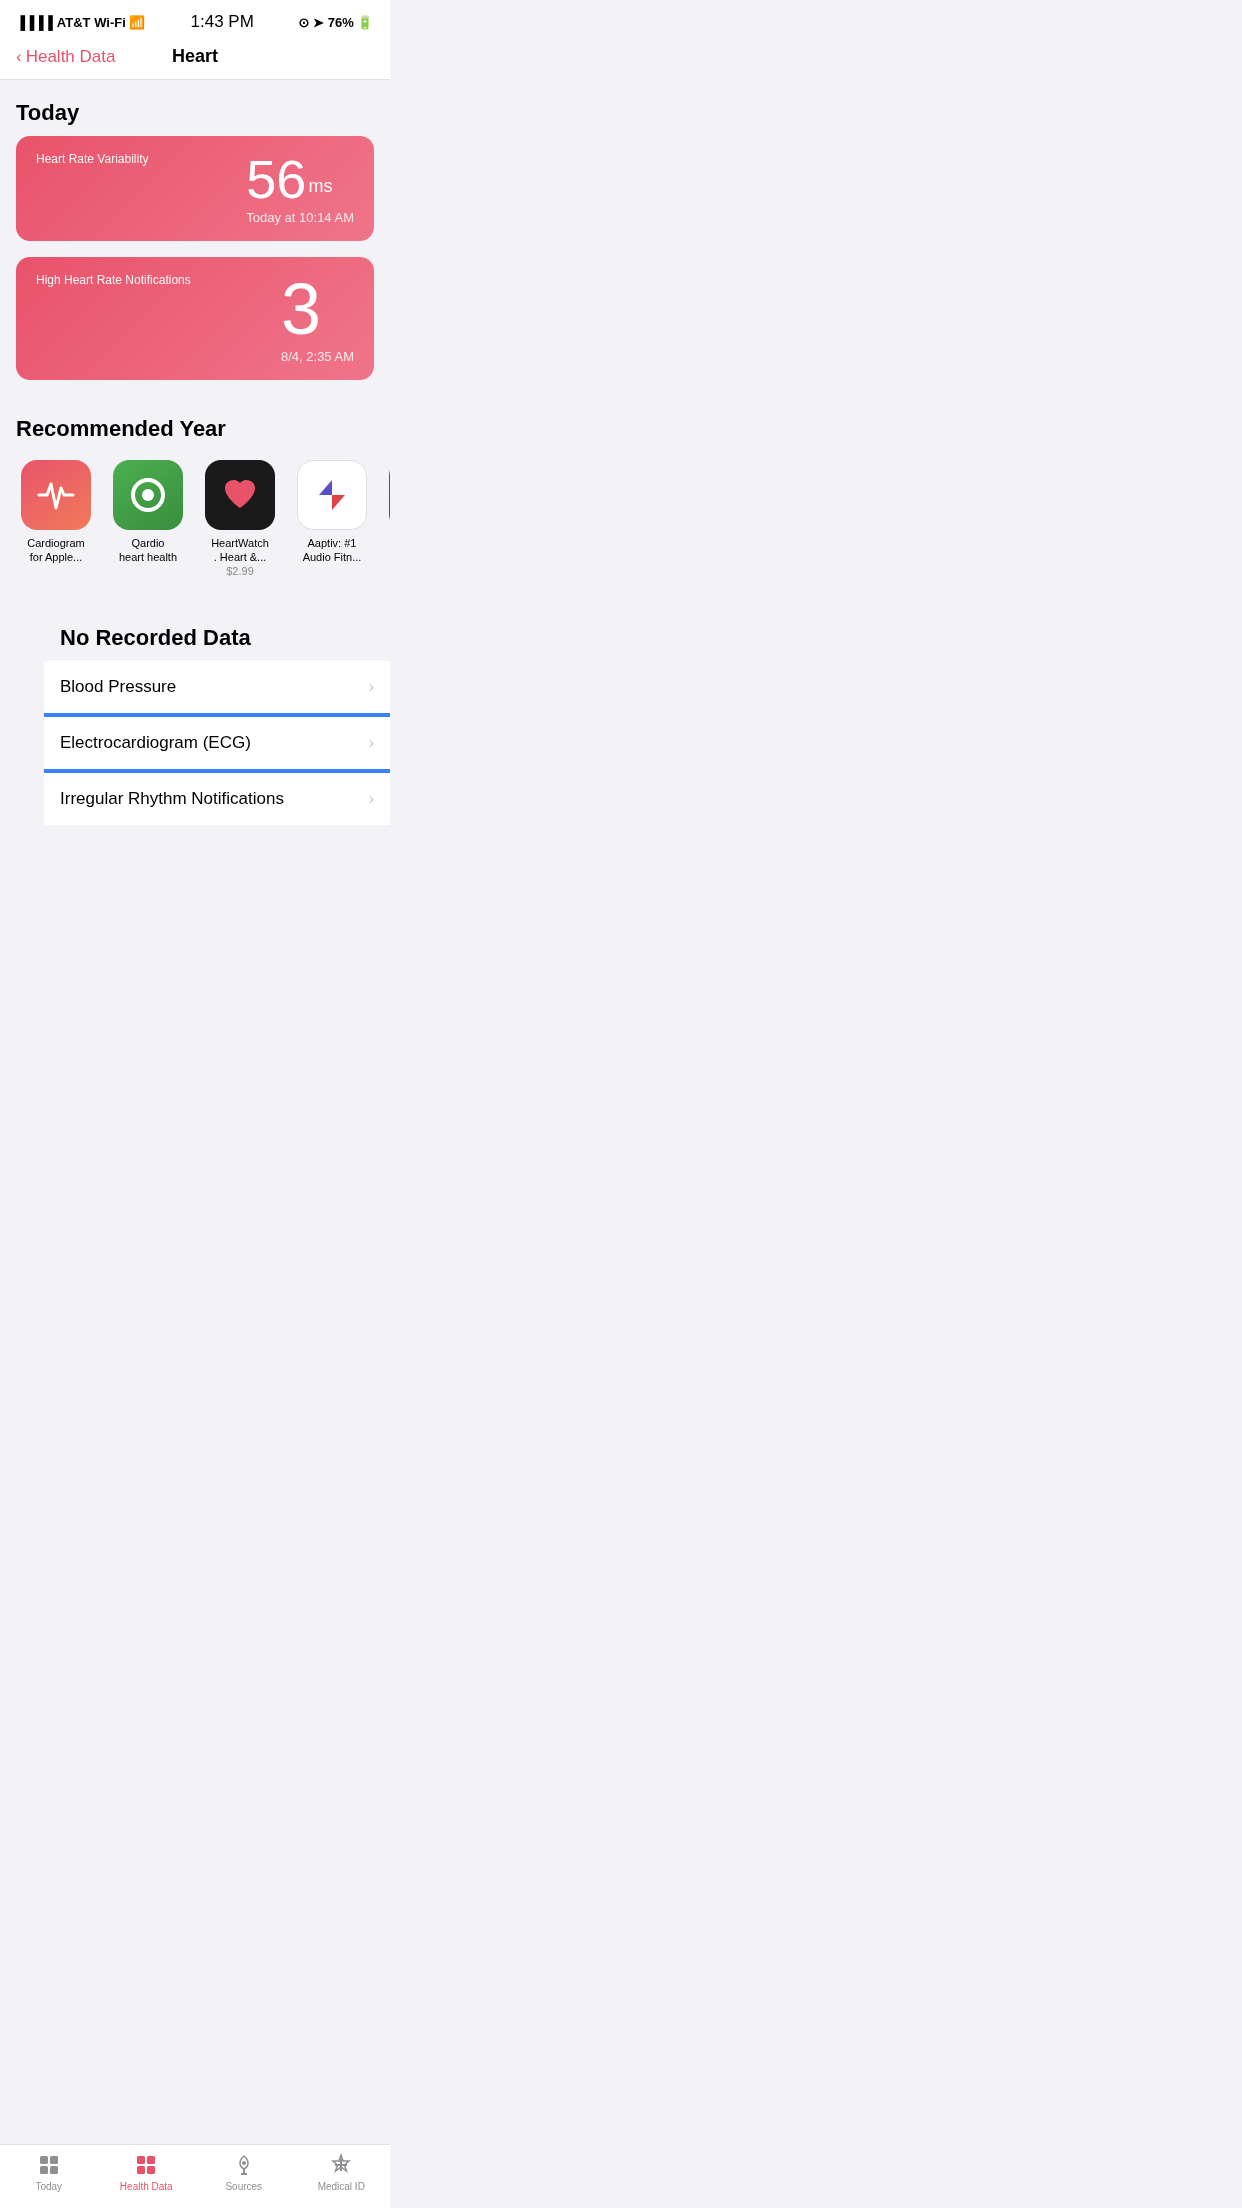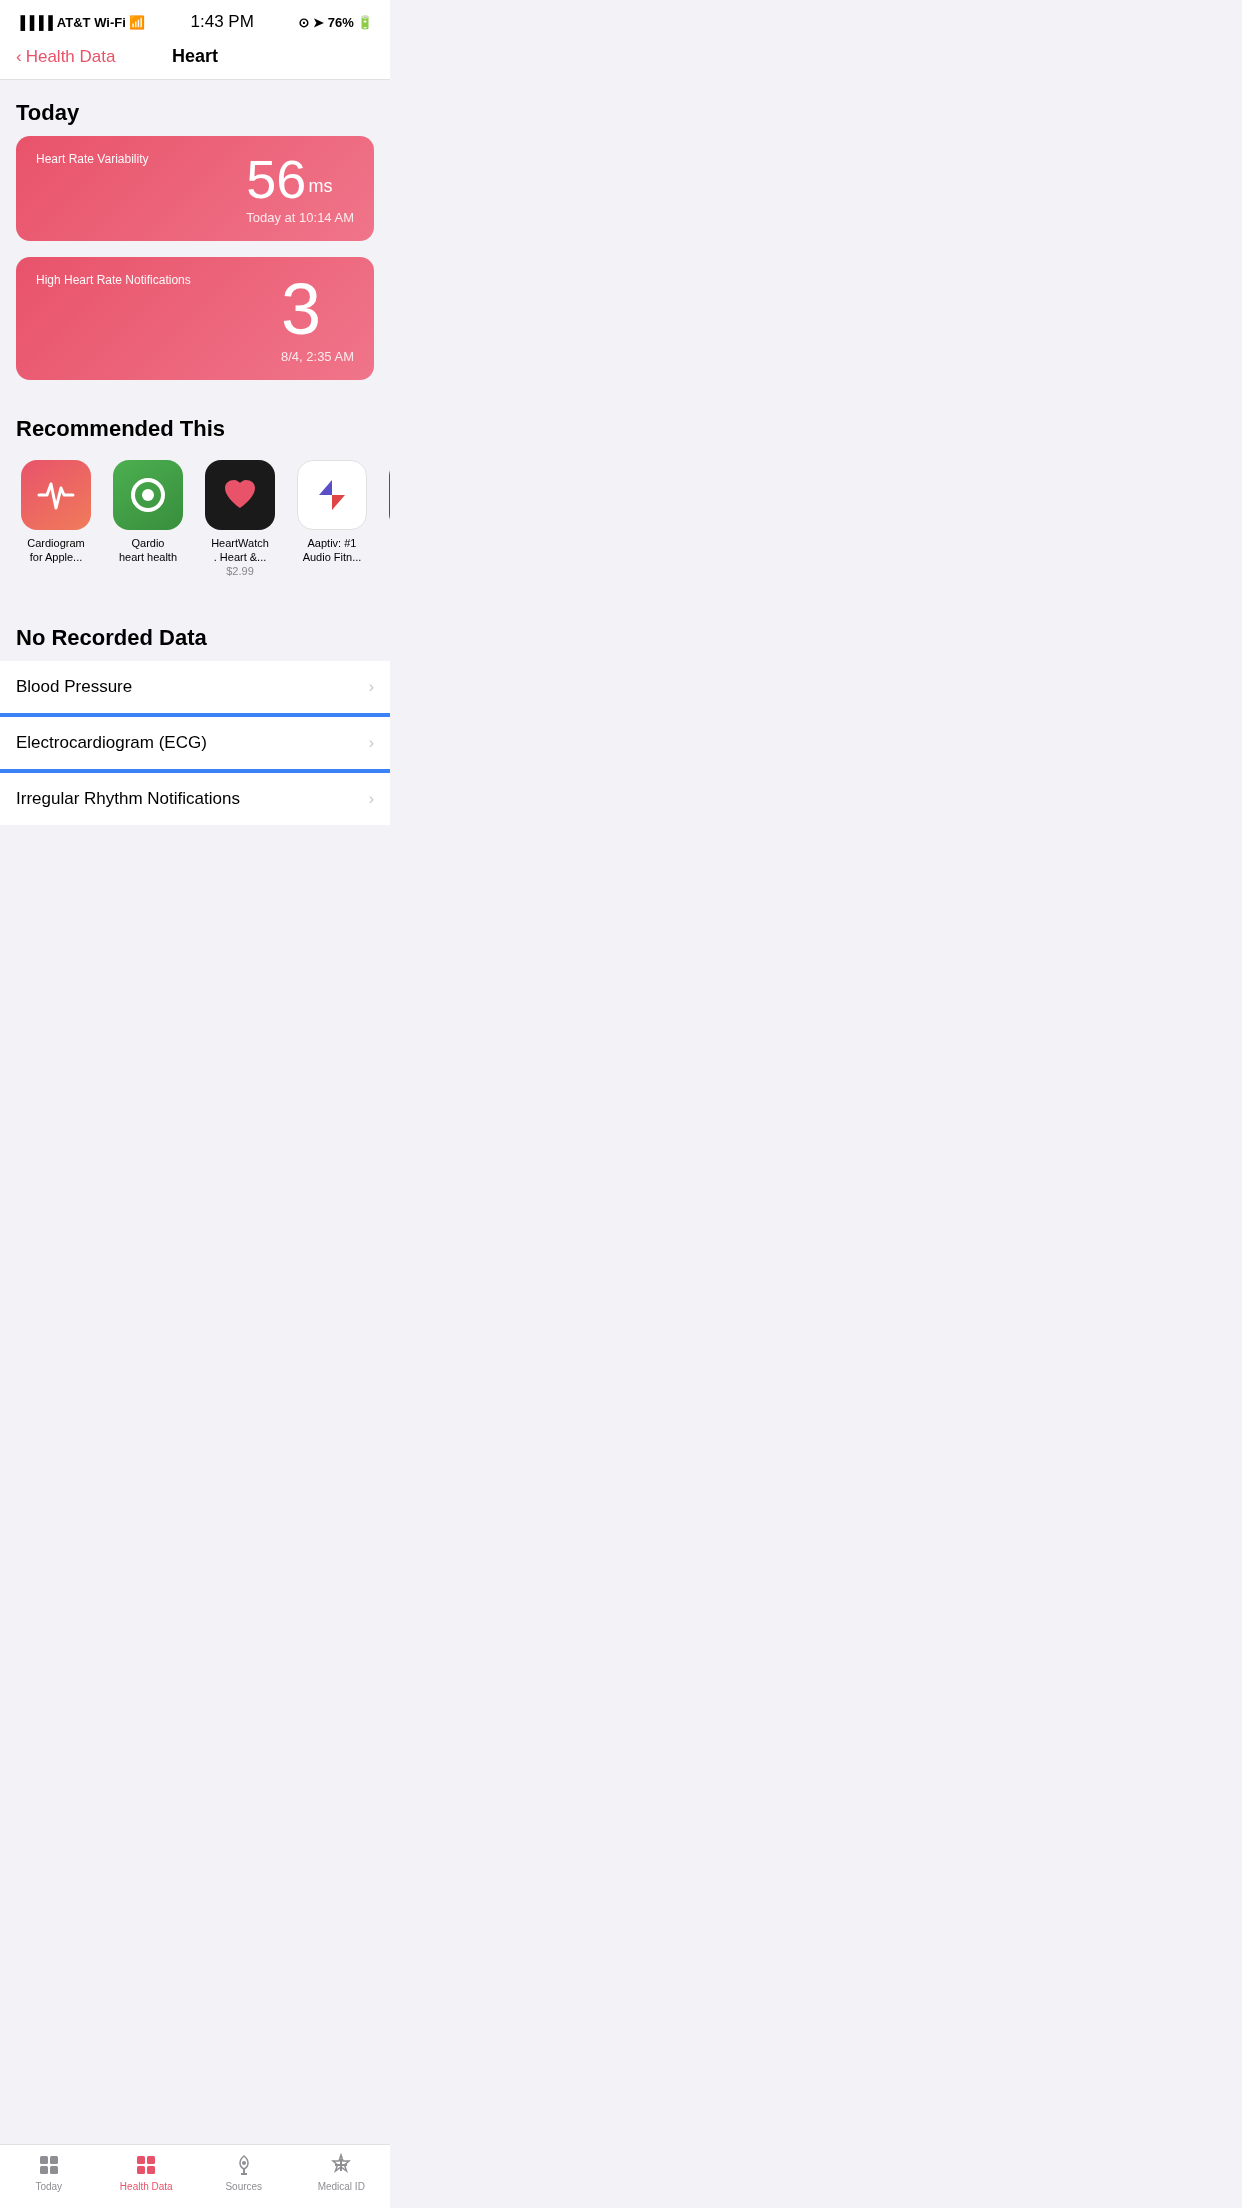--- a/index.html
+++ b/index.html
@@ -169,20 +169,21 @@
       border: 1px solid #e0e0e0;
     }
     .icon-record {
       background: linear-gradient(145deg, #c62828, #b71c1c);
     }
 
     
     .no-data-section {
       background: #f2f2f7;
       margin-top: 8px;
+      margin-left: 44px;
     }
     .no-data-header {
       font-size: 22px;
       font-weight: 700;
       color: #000;
       padding: 16px 16px 10px;
     }
     .list-container {
       background: #fff;
       border-radius: 0;
@@ -285,21 +286,21 @@
     <div class="card-title">High Heart Rate Notifications</div>
     <div class="card-right">
       <div>
         <span class="card-value-large">3</span>
       </div>
       <div class="card-timestamp">8/4, 2:35 AM</div>
     </div>
   </div>
 
   <div class="recommended-section">
-    <div class="section-header">Recommended This</div>
+    <div class="section-header">Recommended Year</div>
     <div class="apps-scroll">
 
       <div class="app-item">
         <div class="app-icon icon-cardiogram">
           <svg width="50" height="50" viewBox="0 0 50 50">
             <circle cx="25" cy="25" r="25" fill="none"></circle>
             <path d="M8 25 L16 25 L20 14 L25 38 L30 18 L33 25 L42 25" stroke="white" stroke-width="3" fill="none" stroke-linecap="round" stroke-linejoin="round"></path>
           </svg>
         </div>
         <div class="app-name">Cardiogram<br>for Apple...</div>

